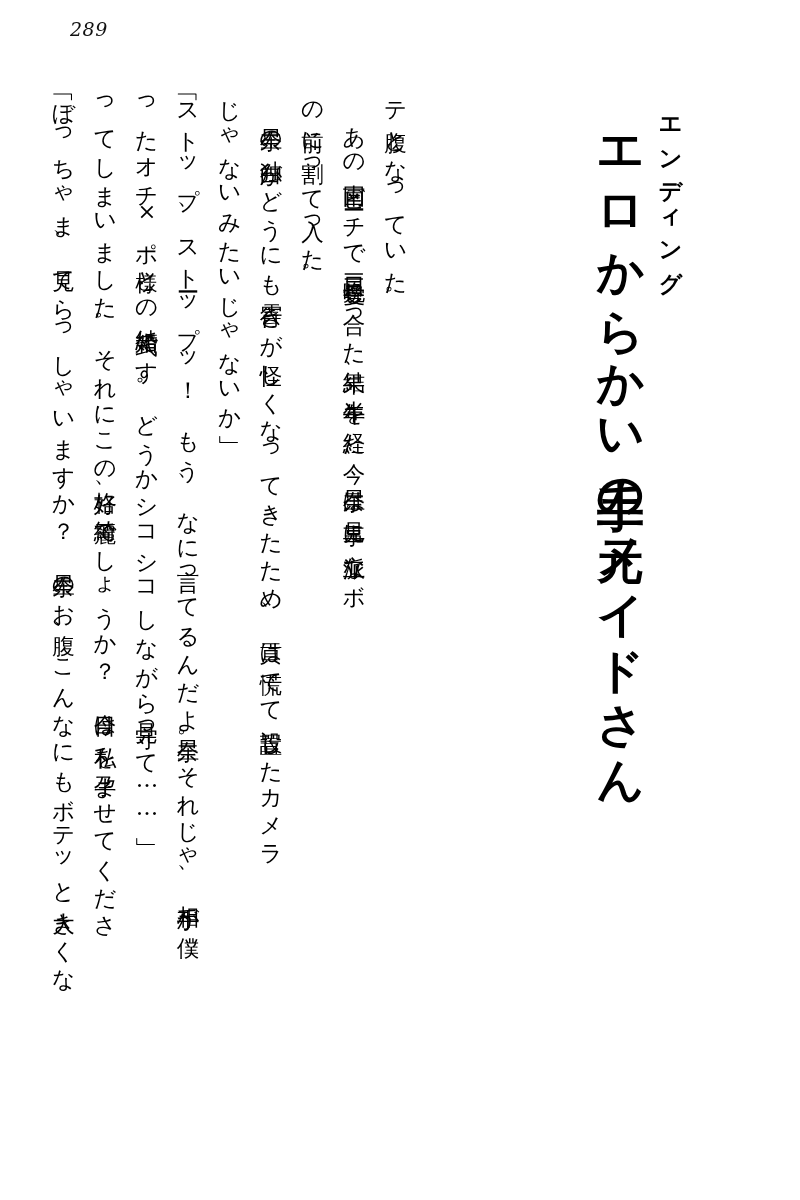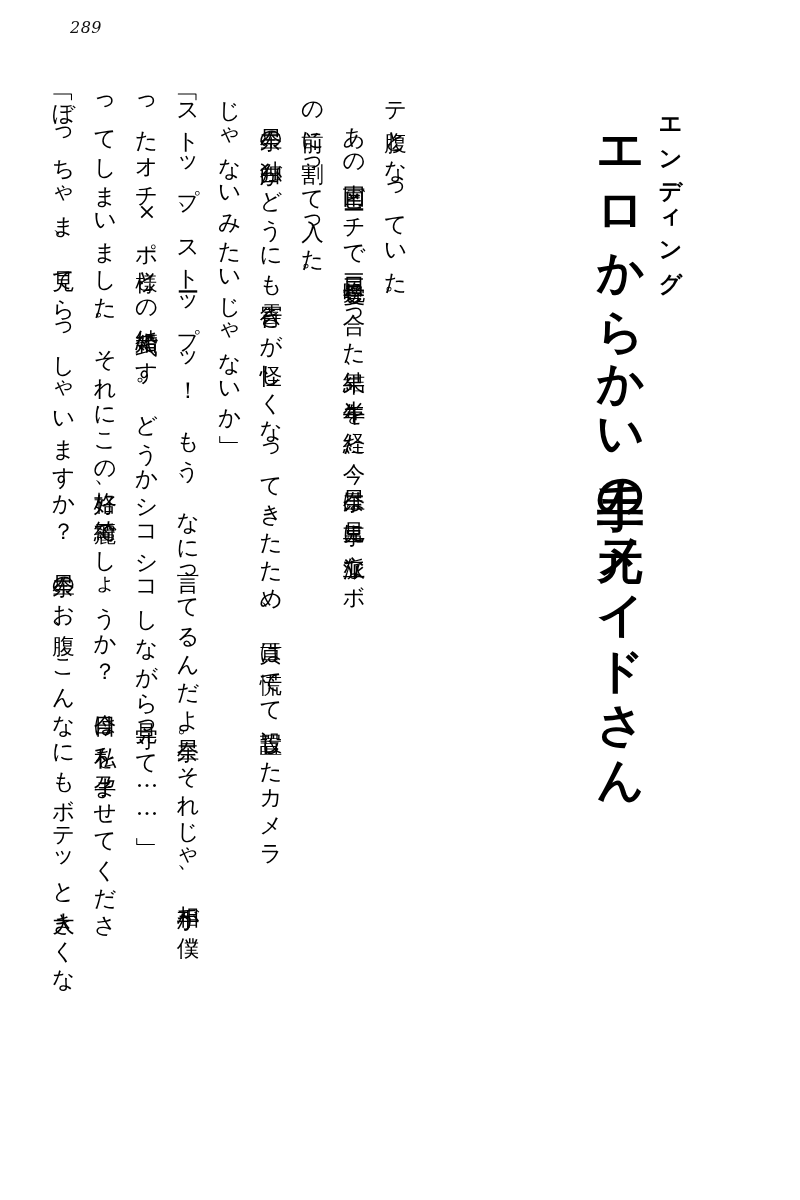--- a/index.html
+++ b/index.html
@@ -17,21 +17,21 @@
     color: #000000;
   }
 
   
   .page-number {
     position: absolute;
     top: 18px;
     left: 70px;
     font-family: "DejaVu Serif", "Liberation Serif", serif;
     font-style: italic;
-    font-size: 16px;
+    font-size: 19px;
     letter-spacing: 0.5px;
     color: #111;
   }
 
   .chapter-label {
     position: absolute;
     top: 104px;
     right: 118px;
     writing-mode: vertical-rl;
     -webkit-writing-mode: vertical-rl;

